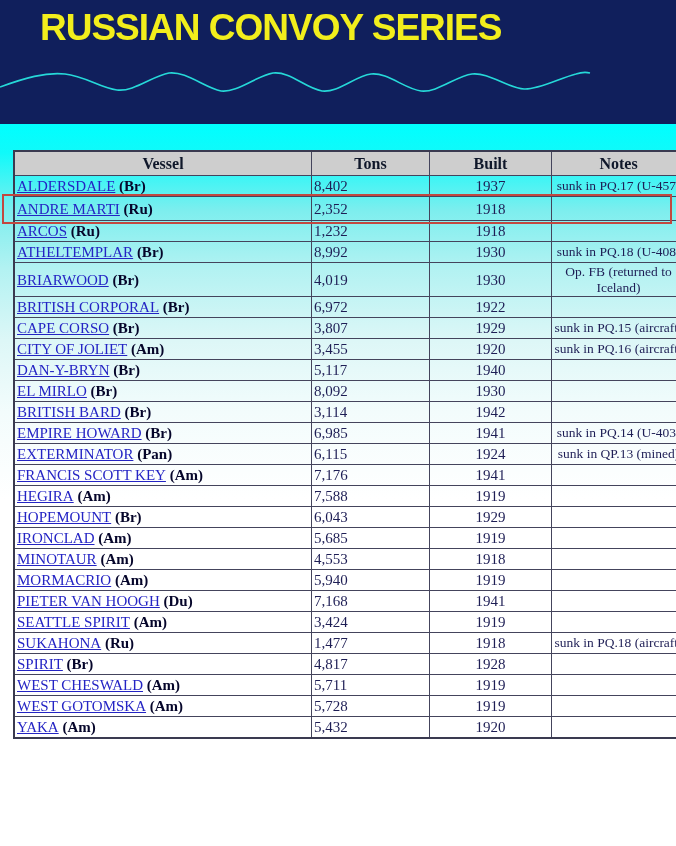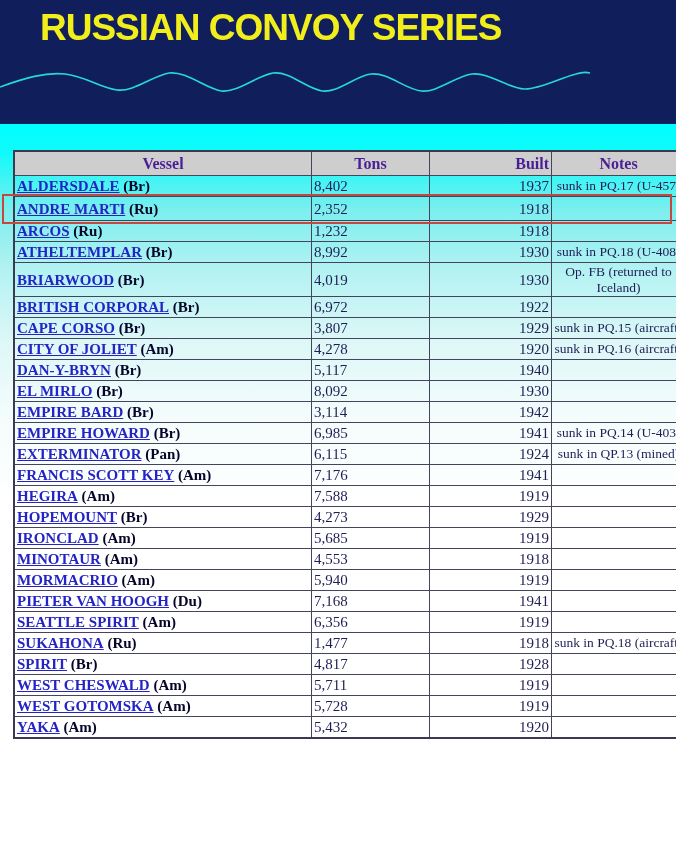--- a/index.html
+++ b/index.html
@@ -34,32 +34,32 @@
     background:transparent;
   }
   table.convoy th, table.convoy td{
     border:1px solid #44445c;
     padding:1px 2px;
     overflow:hidden;
   }
   table.convoy{border:2px solid #3a3a50;}
   th{
     background:#cecece;
-    color:#4c1d95;
+    color:#0f172a;
     font-weight:bold;font-size:16px;line-height:19px;
     height:21px;
     margin-top:12px;
   }
   td{color:#1e1e55;font-size:15px;line-height:18px;height:18px;vertical-align:middle;}
   .c-vessel{width:292px;text-align:left;padding-left:3px;}
   .c-tons{width:113px;}
-  .c-built{width:117px;text-align:right;}
+  .c-built{width:117px;text-align:center;}
   .c-notes{width:129px;text-align:center;font-size:13.5px;line-height:15.5px;}
   .vlink{
-    color:#2424c4;font-weight:bold;text-decoration:underline;
+    color:#2424c4;font-weight:normal;text-decoration:underline;
   }
   .flag{color:#05052a;font-weight:bold;}
   tr.hl td{height:21px;}
   .highlight-box{
     position:absolute;
     border:2px solid #c24840;
     background:transparent;
     pointer-events:none;
     box-sizing:border-box;
   }
@@ -134,38 +134,38 @@
           <td class="c-notes"></td>
         </tr>
         <tr>
           <td class="c-vessel"><a href="#" class="vlink">CAPE CORSO</a><span class="flag">&nbsp;(Br)</span></td>
           <td class="c-tons">3,807</td>
           <td class="c-built">1929</td>
           <td class="c-notes">sunk in PQ.15 (aircraft)</td>
         </tr>
         <tr>
           <td class="c-vessel"><a href="#" class="vlink">CITY OF JOLIET</a><span class="flag">&nbsp;(Am)</span></td>
-          <td class="c-tons">4,278</td>
+          <td class="c-tons">3,455</td>
           <td class="c-built">1920</td>
           <td class="c-notes">sunk in PQ.16 (aircraft)</td>
         </tr>
         <tr>
           <td class="c-vessel"><a href="#" class="vlink">DAN-Y-BRYN</a><span class="flag">&nbsp;(Br)</span></td>
           <td class="c-tons">5,117</td>
           <td class="c-built">1940</td>
           <td class="c-notes"></td>
         </tr>
         <tr>
           <td class="c-vessel"><a href="#" class="vlink">EL MIRLO</a><span class="flag">&nbsp;(Br)</span></td>
           <td class="c-tons">8,092</td>
           <td class="c-built">1930</td>
           <td class="c-notes"></td>
         </tr>
         <tr>
-          <td class="c-vessel"><a href="#" class="vlink">EMPIRE BARD</a><span class="flag">&nbsp;(Br)</span></td>
+          <td class="c-vessel"><a href="#" class="vlink">BRITISH BARD</a><span class="flag">&nbsp;(Br)</span></td>
           <td class="c-tons">3,114</td>
           <td class="c-built">1942</td>
           <td class="c-notes"></td>
         </tr>
         <tr>
           <td class="c-vessel"><a href="#" class="vlink">EMPIRE HOWARD</a><span class="flag">&nbsp;(Br)</span></td>
           <td class="c-tons">6,985</td>
           <td class="c-built">1941</td>
           <td class="c-notes">sunk in PQ.14 (U-403)</td>
         </tr>
@@ -182,21 +182,21 @@
           <td class="c-notes"></td>
         </tr>
         <tr>
           <td class="c-vessel"><a href="#" class="vlink">HEGIRA</a><span class="flag">&nbsp;(Am)</span></td>
           <td class="c-tons">7,588</td>
           <td class="c-built">1919</td>
           <td class="c-notes"></td>
         </tr>
         <tr>
           <td class="c-vessel"><a href="#" class="vlink">HOPEMOUNT</a><span class="flag">&nbsp;(Br)</span></td>
-          <td class="c-tons">4,273</td>
+          <td class="c-tons">6,043</td>
           <td class="c-built">1929</td>
           <td class="c-notes"></td>
         </tr>
         <tr>
           <td class="c-vessel"><a href="#" class="vlink">IRONCLAD</a><span class="flag">&nbsp;(Am)</span></td>
           <td class="c-tons">5,685</td>
           <td class="c-built">1919</td>
           <td class="c-notes"></td>
         </tr>
         <tr>
@@ -212,21 +212,21 @@
           <td class="c-notes"></td>
         </tr>
         <tr>
           <td class="c-vessel"><a href="#" class="vlink">PIETER VAN HOOGH</a><span class="flag">&nbsp;(Du)</span></td>
           <td class="c-tons">7,168</td>
           <td class="c-built">1941</td>
           <td class="c-notes"></td>
         </tr>
         <tr>
           <td class="c-vessel"><a href="#" class="vlink">SEATTLE SPIRIT</a><span class="flag">&nbsp;(Am)</span></td>
-          <td class="c-tons">6,356</td>
+          <td class="c-tons">3,424</td>
           <td class="c-built">1919</td>
           <td class="c-notes"></td>
         </tr>
         <tr>
           <td class="c-vessel"><a href="#" class="vlink">SUKAHONA</a><span class="flag">&nbsp;(Ru)</span></td>
           <td class="c-tons">1,477</td>
           <td class="c-built">1918</td>
           <td class="c-notes">sunk in PQ.18 (aircraft)</td>
         </tr>
         <tr>

